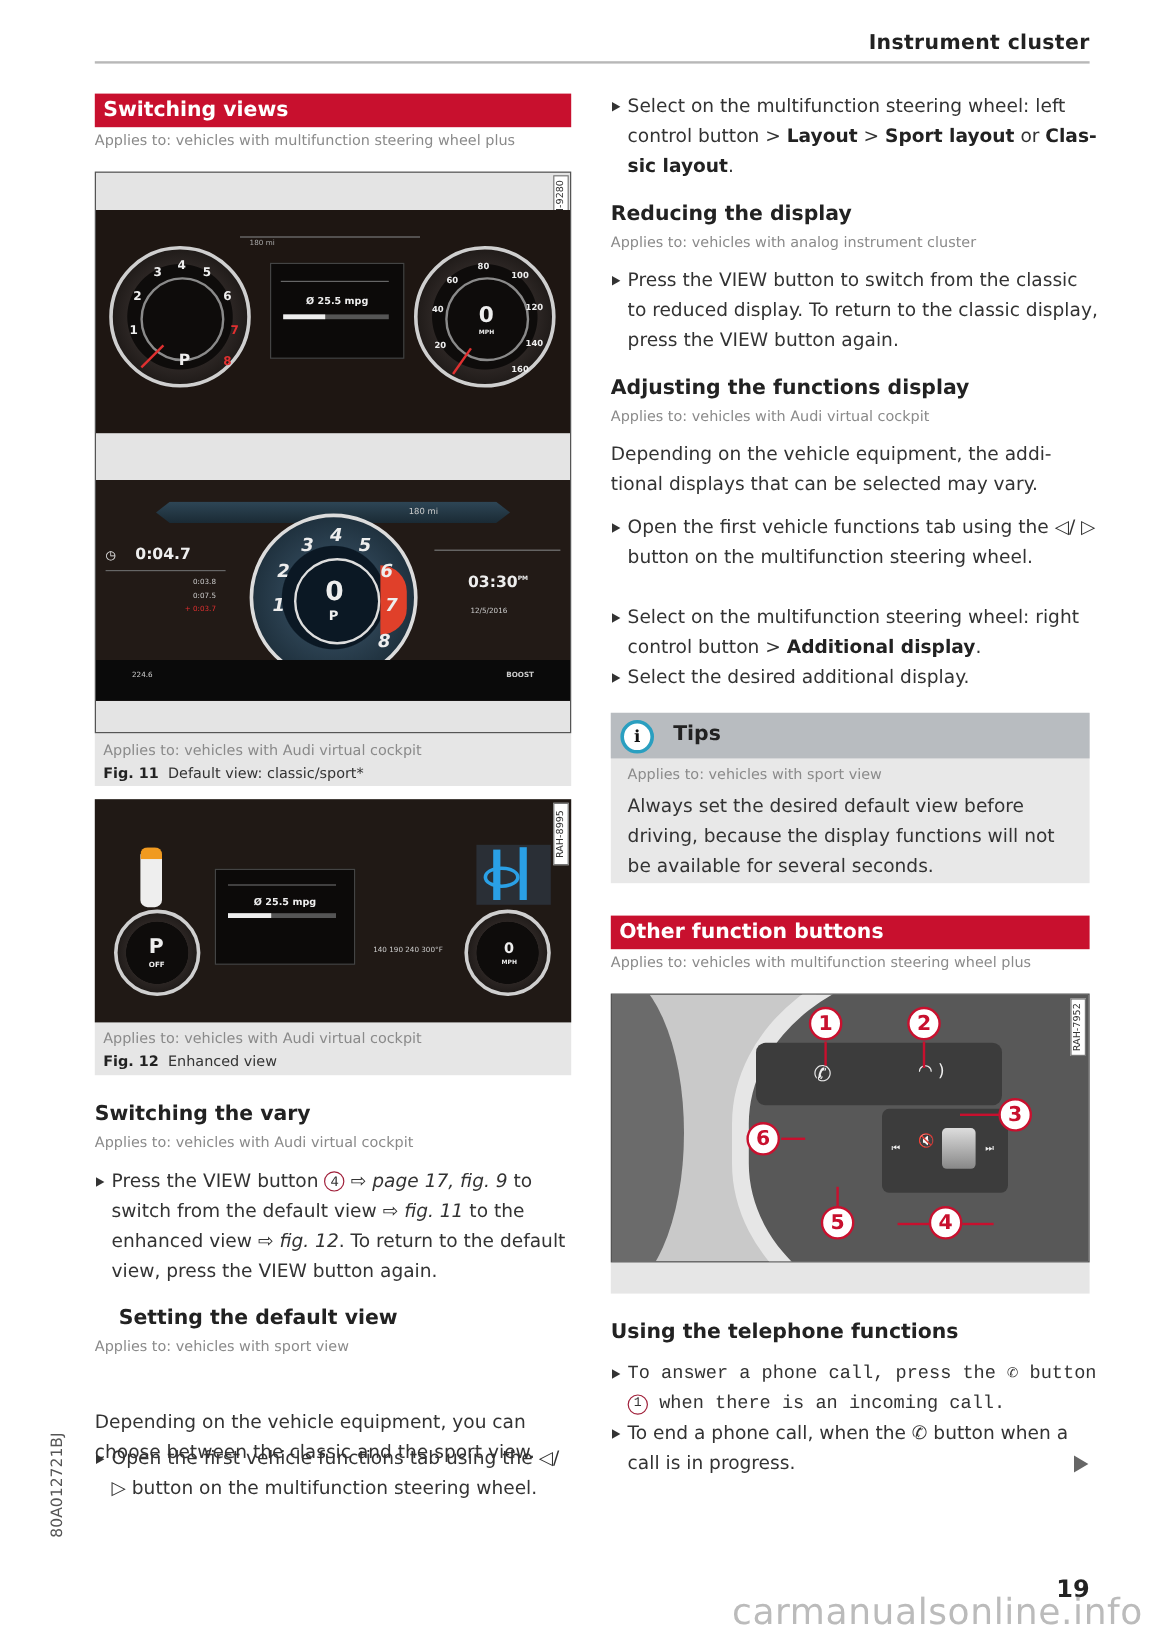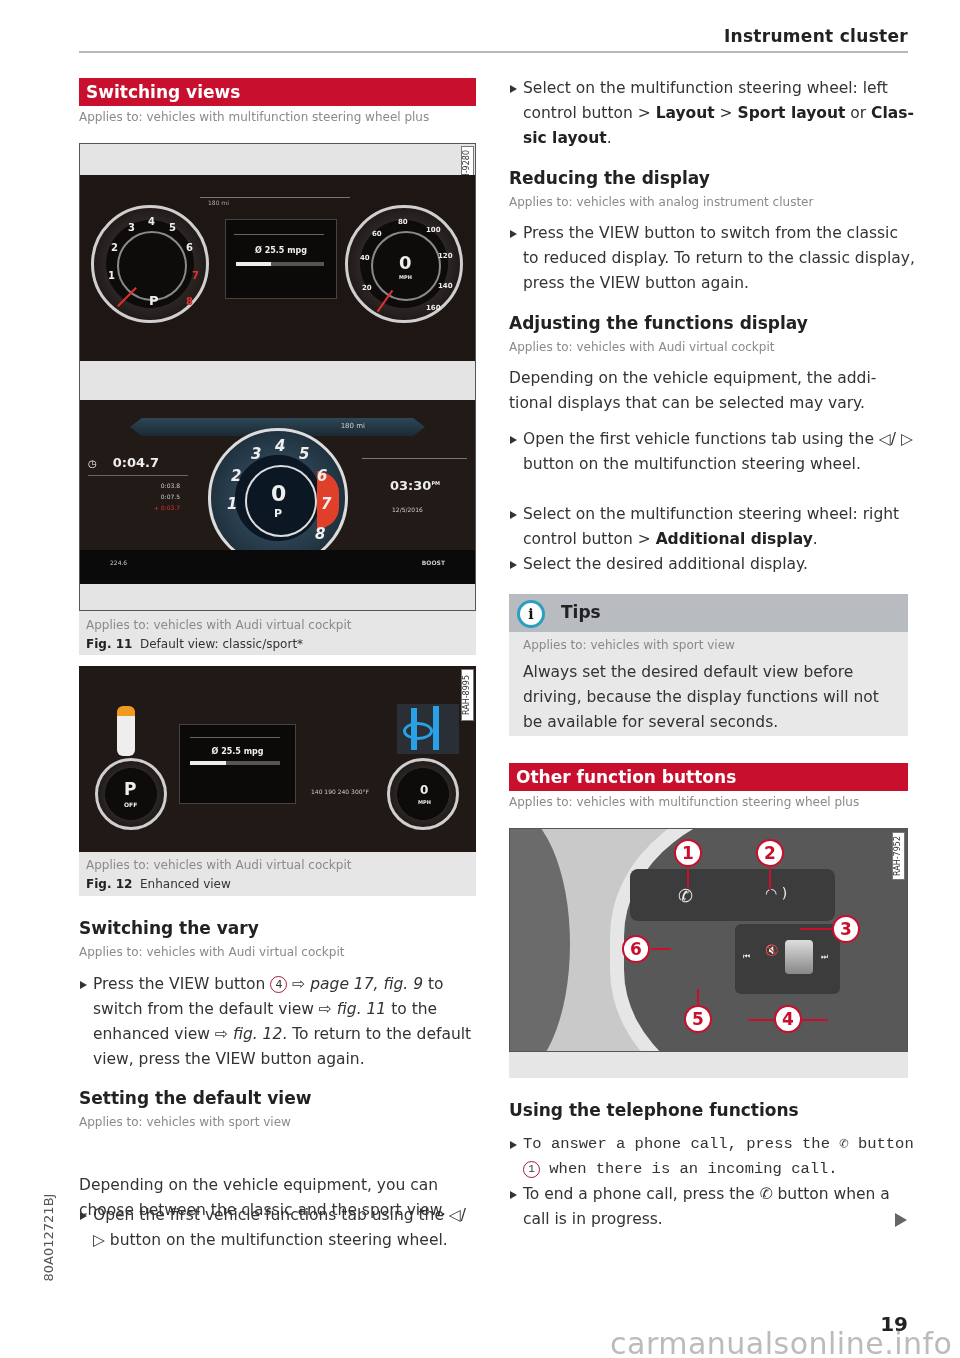--- a/index.html
+++ b/index.html
@@ -169,21 +169,21 @@
     <div class="a">Applies to: vehicles with Audi virtual cockpit</div>
     <div class="c"><b>Fig. 12</b>&nbsp;&nbsp;<span>Enhanced view</span></div>
   </div>
 </div>
 
 <div class="col col-left">
   <h3 style="position:absolute;top:917px;">Switching the vary</h3>
   <div class="applies" style="position:absolute;top:944px;">Applies to: vehicles with Audi virtual cockpit</div>
   <div class="bullet" style="position:absolute;top:972px;width:383px;"><span>Press the VIEW button</span> <span class="circ">4</span><span> ⇨ </span><i class="ref">page 17, fig. 9</i><span> to switch from the default view ⇨ </span><i class="ref">fig. 11</i><span> to the enhanced view ⇨ </span><i class="ref">fig. 12</i><span>. To return to the de­fault view, press the VIEW button again.</span></div>
 
-  <h3 style="position:absolute;top:1087px;">Setting the default view</h3>
+  <h3 style="position:absolute;top:1087px;margin-left:20px;">Setting the default view</h3>
   <div class="applies" style="position:absolute;top:1114px;">Applies to: vehicles with sport view</div>
   <p class="para" style="position:absolute;top:1142px;width:383px;margin-top:31px;">Depending on the vehicle equipment, you can choose between the classic and the sport view.</p>
   <div class="bullet" style="position:absolute;top:1203px;width:383px;">Open the first vehicle functions tab using the ◁/ ▷ button on the multifunction steering wheel.</div>
 </div>
 
 <div class="col col-right">
   <div class="bullet" style="position:absolute;top:76px;width:395px;"><span>Select on the multifunction steering wheel: left control button &gt; </span><b>Layout</b><span> &gt; </span><b>Sport layout</b><span> or </span><b>Clas­sic layout</b><span>.</span></div>
 
   <h3 style="position:absolute;top:167px;">Reducing the display</h3>
   <div class="applies" style="position:absolute;top:194px;">Applies to: vehicles with analog instrument cluster</div>
@@ -236,21 +236,21 @@
     <div class="cline" style="left:187px;top:160px;width:2px;height:16px;"></div>
     <div class="cline" style="left:238px;top:190px;width:27px;height:2px;"></div>
     <div class="cline" style="left:292px;top:190px;width:26px;height:2px;"></div>
     <div class="fig-id" style="height:42px;">RAH-7952</div>
   </div>
 </div>
 
 <div class="col col-right">
   <h3 style="position:absolute;top:1099px;">Using the telephone functions</h3>
   <div class="bullet" style="position:absolute;top:1132px;width:395px;font-family:Liberation Mono, monospace;"><span>To answer a phone call, press the </span><span>✆</span><span> button </span><span class="circ">1</span><span> when there is an incoming call.</span></div>
-  <div class="bullet" style="position:absolute;top:1182px;width:395px;"><span>To end a phone call, press the </span><span>✆</span><span> button when a call is in progress.</span></div>
+  <div class="bullet" style="position:absolute;top:1182px;width:395px;"><span>To end a phone call, when the </span><span>✆</span><span> button when a call is in progress.</span></div>
 </div>
 <div class="cont-arrow"></div>
 
 <div class="side-code">
     <span>80A012721BJ</span>
   </div>
 <div class="pageno">19</div>
 <div class="watermark">carmanualsonline.info</div>
 
 </body></html>

